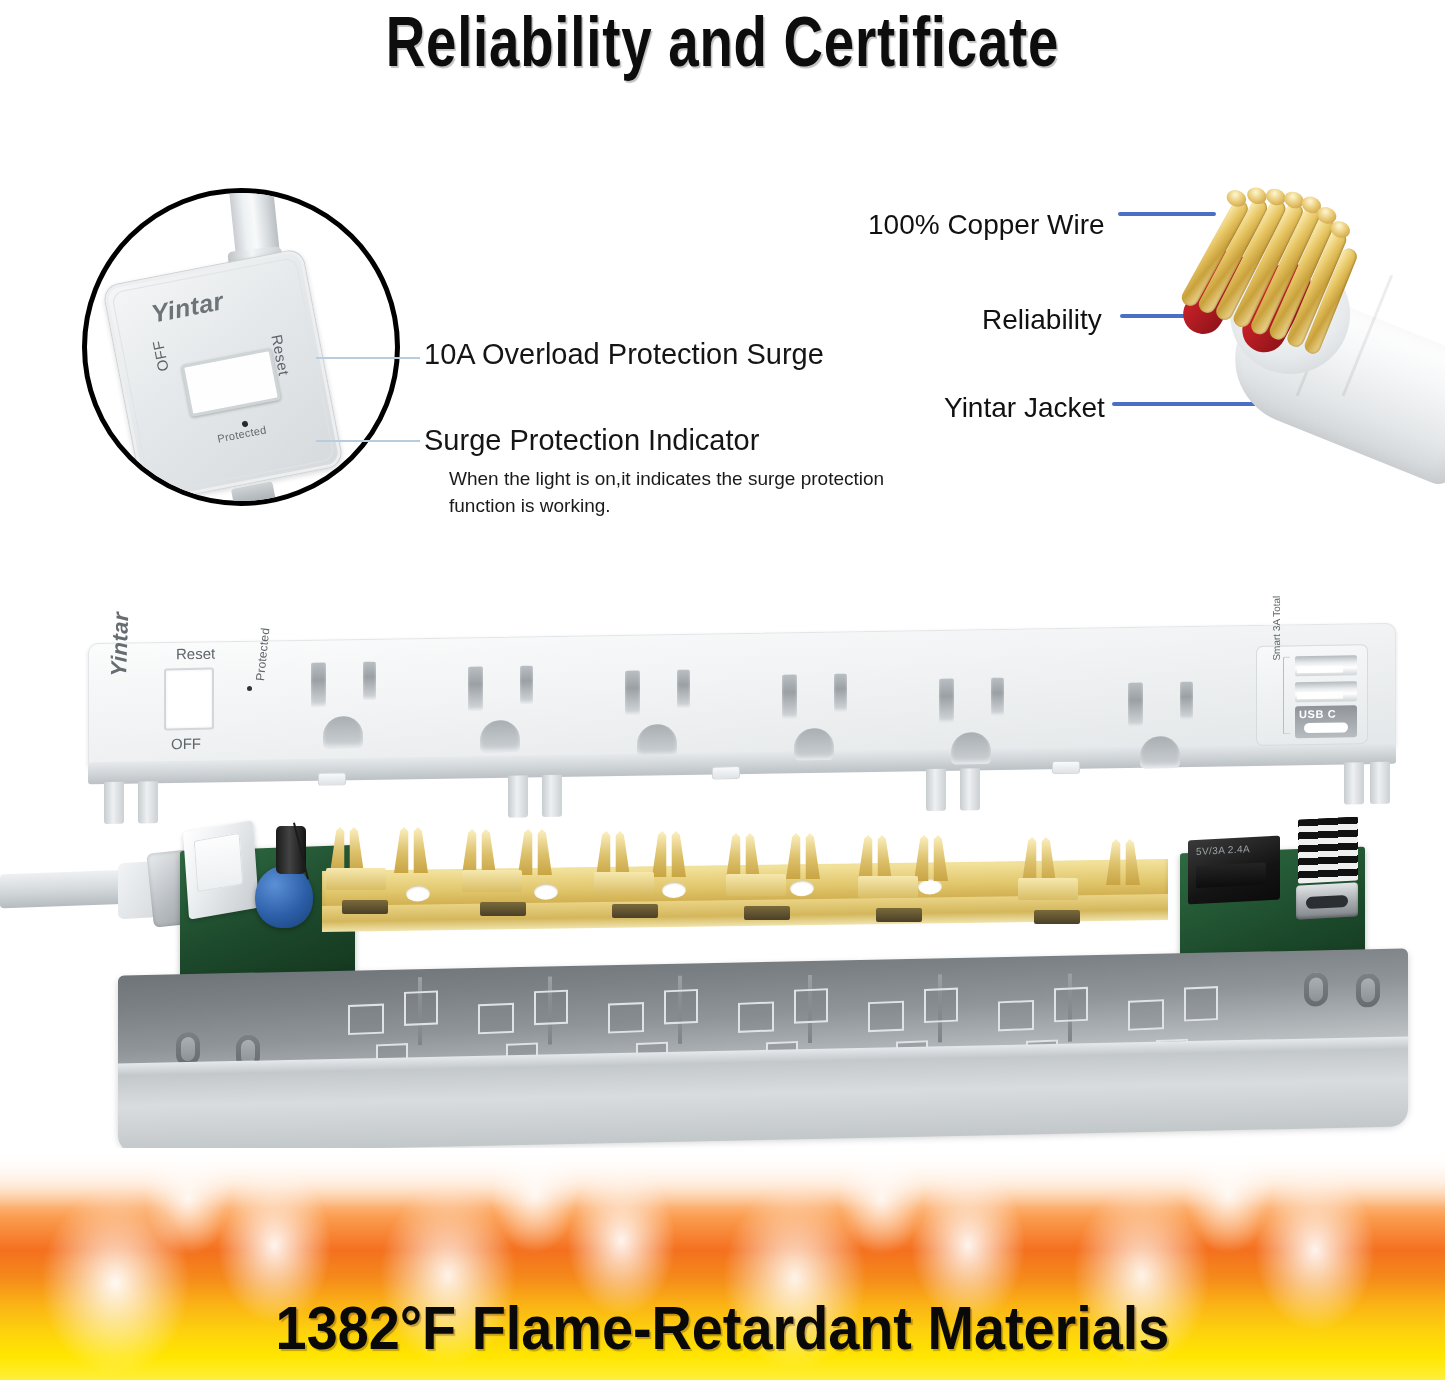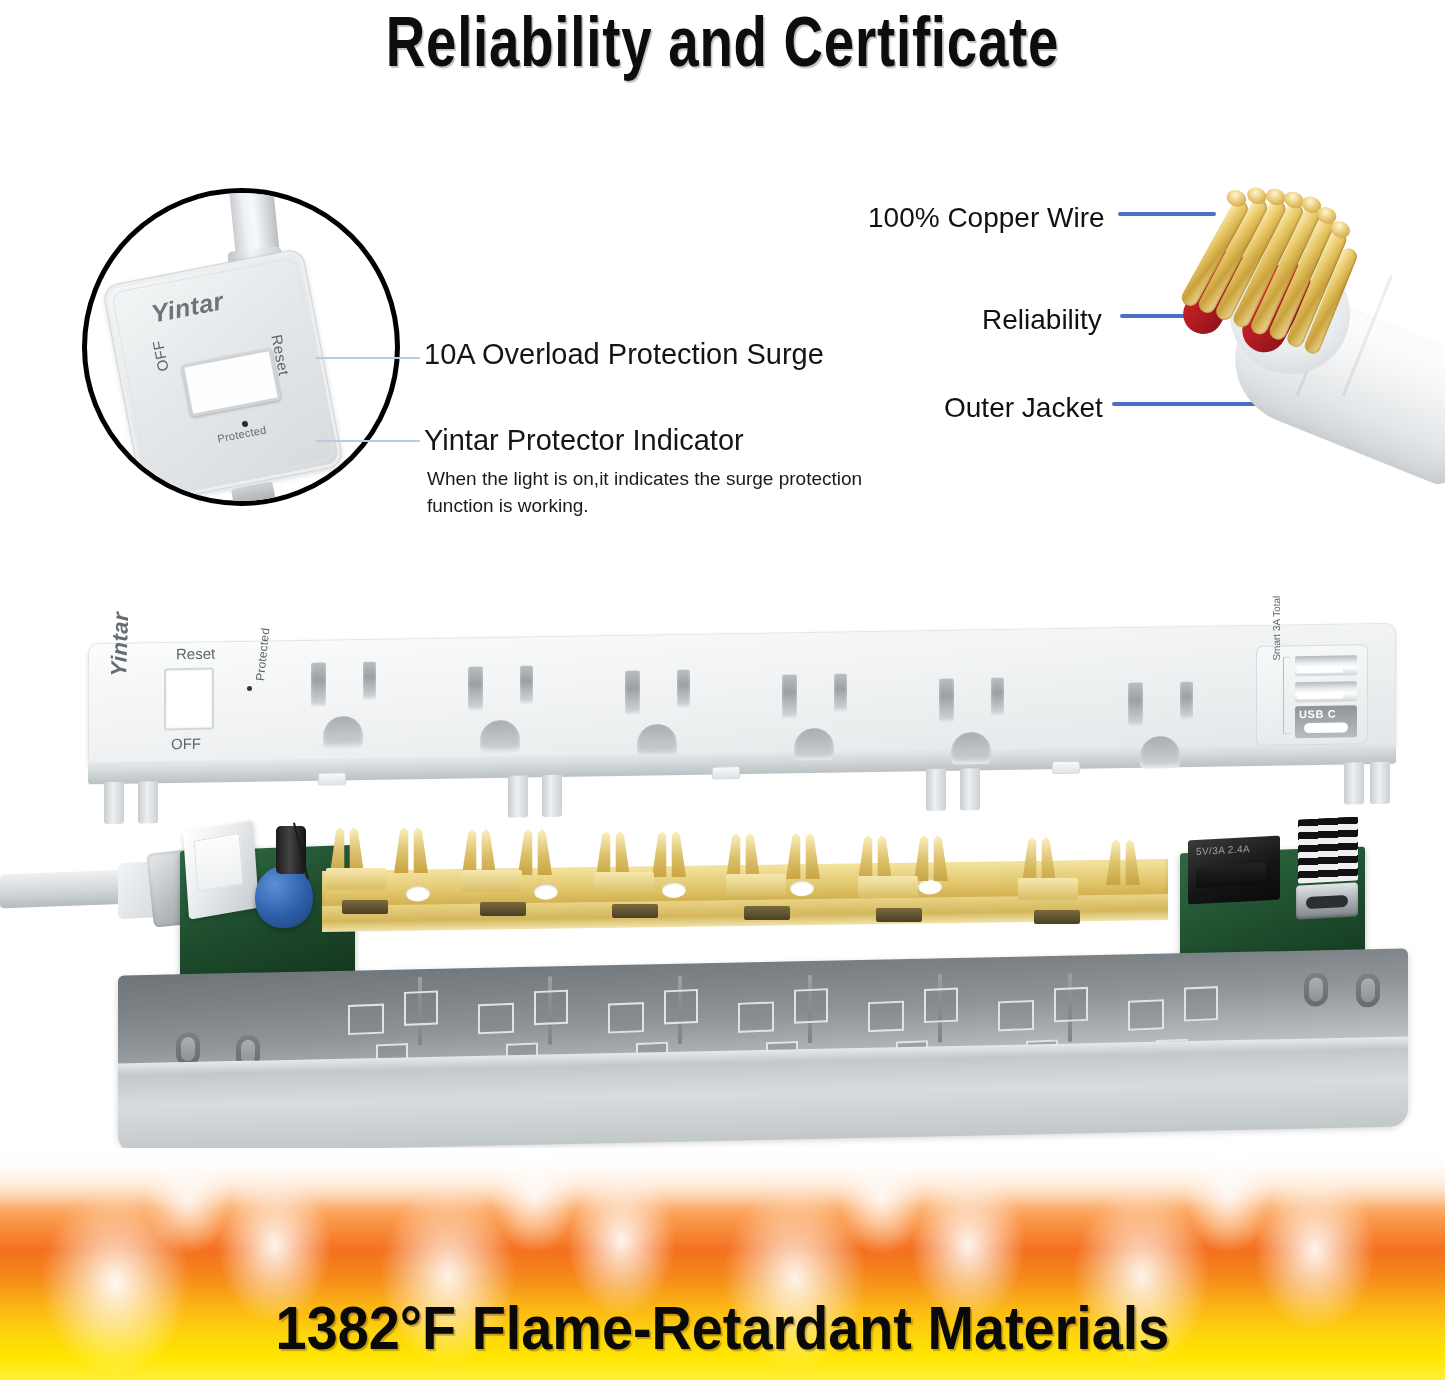--- a/index.html
+++ b/index.html
@@ -443,30 +443,30 @@
     <div class="inset-led"></div>
     <div class="inset-prot">Protected</div>
     <div class="inset-foot"></div>
   </div>
 </div>
 
 <div class="lead-pale" style="left:316px; top:357px; width:104px;"></div>
 <div class="lead-pale" style="left:316px; top:440px; width:104px;"></div>
 
 <div class="callout-h" style="left:424px; top:338px;">10A Overload Protection Surge</div>
-<div class="callout-h" style="left:424px; top:424px;">Yintar Protector Indicator</div>
-<div class="callout-sub" style="left:427px; top:466px;">When the light is on,it indicates the surge protection function is working.</div>
-
-<div class="callout-r" style="left:868px; top:202px;">100% Copper Wire</div>
+<div class="callout-h" style="left:424px; top:424px;">Surge Protection Indicator</div>
+<div class="callout-sub" style="left:449px; top:466px;">When the light is on,it indicates the surge protection function is working.</div>
+
+<div class="callout-r" style="left:868px; top:209px;">100% Copper Wire</div>
 <div class="lead-blue" style="left:1118px; top:212px; width:98px;"></div>
 
 <div class="callout-r" style="left:982px; top:304px;">Reliability</div>
 <div class="lead-blue" style="left:1120px; top:314px; width:152px;"></div>
 
-<div class="callout-r" style="left:944px; top:392px;">Outer Jacket</div>
+<div class="callout-r" style="left:944px; top:392px;">Yintar Jacket</div>
 <div class="lead-blue" style="left:1112px; top:402px; width:206px;"></div>
 
 <div class="cable-wrap">
   <div class="cable-jacket"></div>
   <div class="cable-ring" style="left:150px;"></div>
   <div class="cable-ring" style="left:196px;"></div>
   <div class="cable-shell"></div>
 
   <div class="cable-core">
     <div class="cable-red" style="left:10px; top:86px; width:40px; height:90px; transform:rotate(8deg);"></div>

